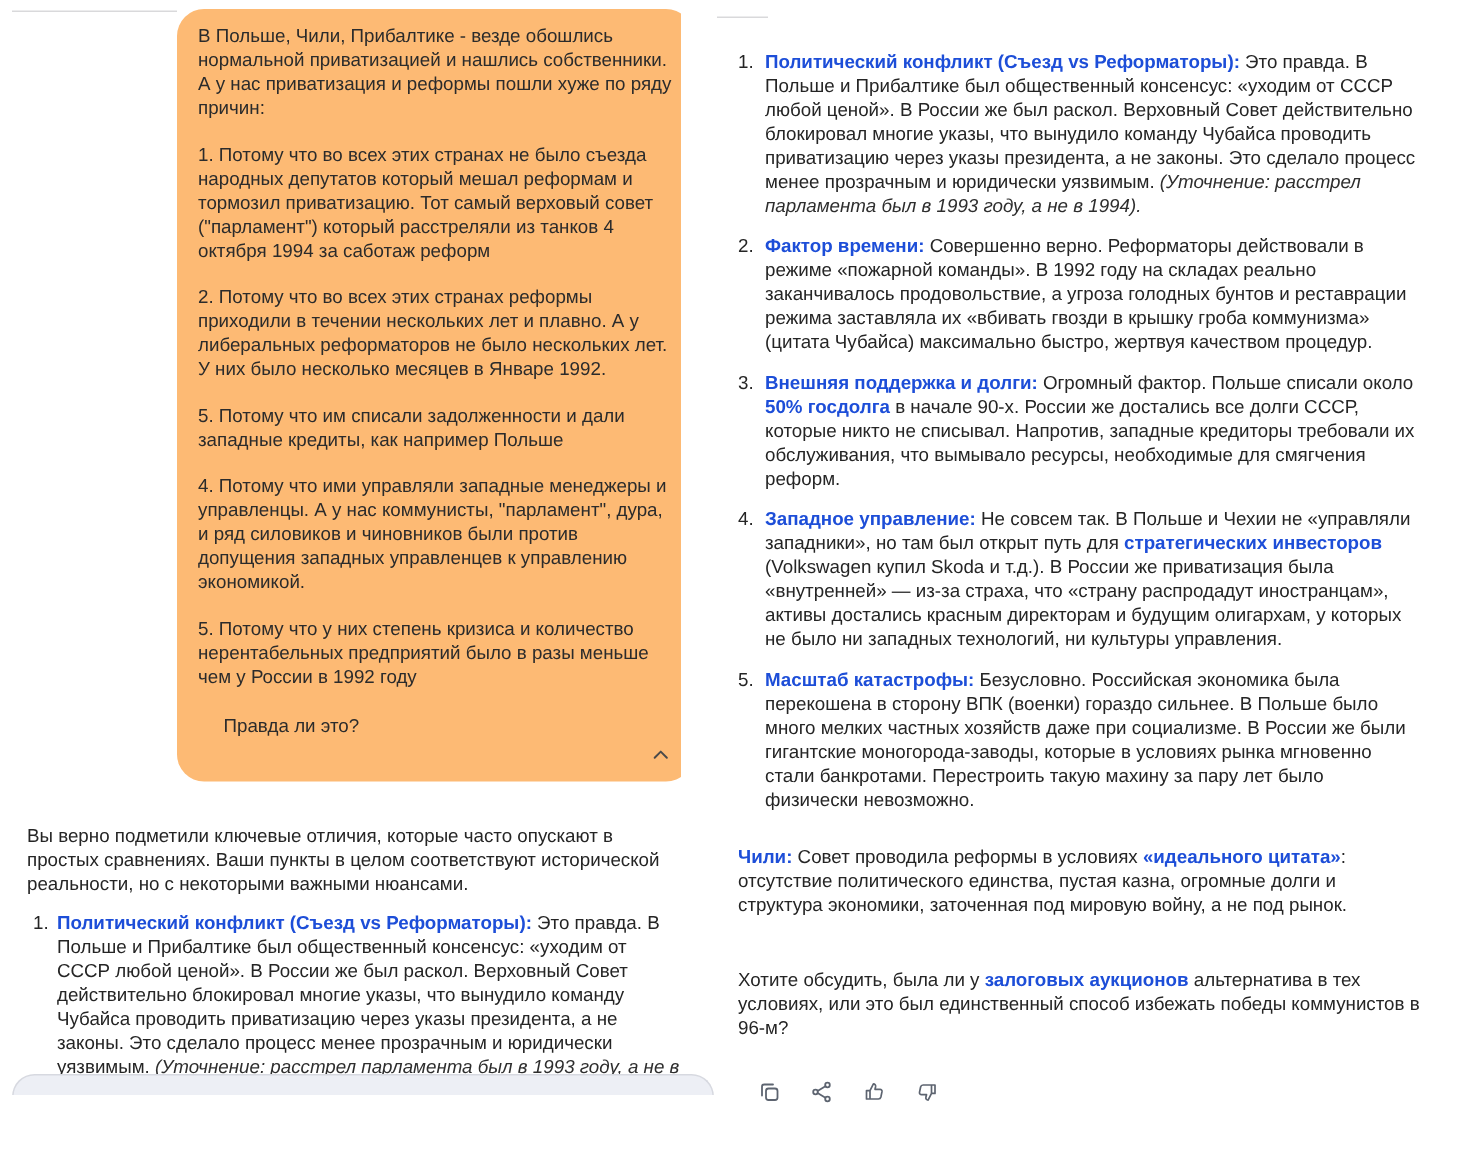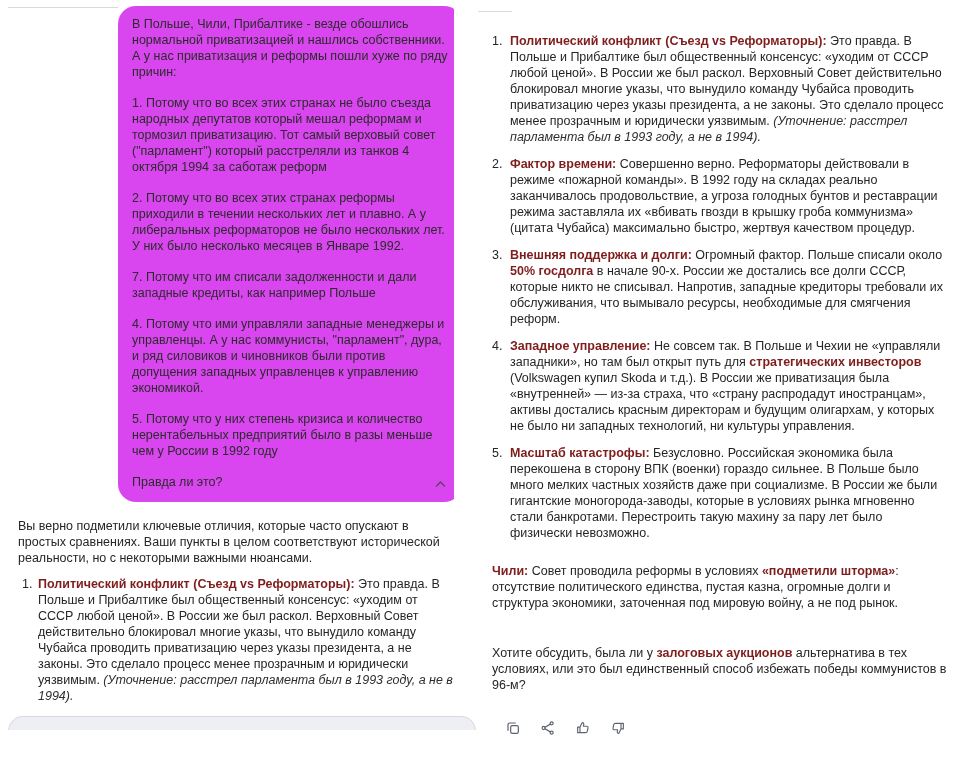--- a/index.html
+++ b/index.html
@@ -10,40 +10,40 @@
     -webkit-font-smoothing:antialiased;
   }
   .hairline{position:absolute;height:1px;background:#d9d9db;}
   .hl-left{left:8px;top:7px;width:110px;}
   .hl-right{left:478px;top:11px;width:34px;}
 
   
   .left-pane{position:absolute;left:18px;top:0;width:436px;height:731px;overflow:hidden;}
   .bubble{
     position:relative;margin-left:100px;margin-top:6px;width:316px;
-    background:#d946ef;border-radius:18px;padding:10px 14px 12px 14px;
+    background:#fdba74;border-radius:18px;padding:10px 14px 12px 14px;
     line-height:16px;color:#2b2b2b;
   }
   .bubble p{margin:0 0 15px 0;}
-  .bubble p:last-of-type{margin:0;}
+  .bubble p:last-of-type{margin:17px;}
   .collapse{
     position:absolute;right:12px;bottom:10px;width:16px;height:16px;
     background:none;border:none;padding:0;color:#4a4a4a;cursor:pointer;
   }
   .collapse svg{width:13px;height:13px;display:block;}
   .para{margin:0;}
-  .mt-intro1{margin-top:16px;}
+  .mt-intro1{margin-top:28px;}
   .mt-intro2{margin-top:12px;}
   .li{display:flex;padding-left:4px;}
   .li .num{flex:none;width:16px;color:#252525;}
   .li .li-body{flex:1;}
   .left-pane .li{margin-top:10px;}
   .left-pane .li.first{margin-top:10px;}
 
-  .seg-b{font-weight:700;color:#7f1d1d;}
+  .seg-b{font-weight:700;color:#1d4ed8;}
   .seg-i{font-style:italic;color:#2e2e2e;}
 
   
   .composer{
     position:absolute;left:8px;top:716px;width:468px;height:15px;
     background:#edeff5;border:1px solid #d7d9e0;border-bottom:none;
     border-radius:20px 20px 0 0;box-sizing:border-box;
   }
   .white-mask{position:absolute;left:0;top:730px;width:486px;height:40px;background:#ffffff;}
 
@@ -67,21 +67,21 @@
 
 <div class="hairline hl-left"></div>
 <div class="hairline hl-right"></div>
 
 <div class="left-pane">
 
   <div class="bubble">
     <p>В Польше, Чили, Прибалтике - везде обошлись нормальной приватизацией и нашлись собственники. А у нас приватизация и реформы пошли хуже по ряду причин:</p>
     <p>1. Потому что во всех этих странах не было съезда народных депутатов который мешал реформам и тормозил приватизацию. Тот самый верховый совет ("парламент") который расстреляли из танков 4 октября 1994 за саботаж реформ</p>
     <p>2. Потому что во всех этих странах реформы приходили в течении нескольких лет и плавно. А у либеральных реформаторов не было нескольких лет. У них было несколько месяцев в Январе 1992.</p>
-    <p>7. Потому что им списали задолженности и дали западные кредиты, как например Польше</p>
+    <p>5. Потому что им списали задолженности и дали западные кредиты, как например Польше</p>
     <p>4. Потому что ими управляли западные менеджеры и управленцы. А у нас коммунисты, "парламент", дура, и ряд силовиков и чиновников были против допущения западных управленцев к управлению экономикой.</p>
     <p>5. Потому что у них степень кризиса и количество нерентабельных предприятий было в разы меньше чем у России в 1992 году</p>
     <p>Правда ли это?</p>
     <button class="collapse">
       <span>
         <svg viewBox="0 0 16 16" fill="none" stroke="currentColor" stroke-width="1.6" stroke-linecap="round" stroke-linejoin="round">
             <polyline points="3,10 8,5 13,10"></polyline>
           </svg>
       </span>
     </button>
@@ -115,21 +115,21 @@
   </div>
   <div class="li">
     <span class="num">4.</span>
     <span class="li-body"><span class="seg-b">Западное управление:</span><span class="seg-r"> Не совсем так. В Польше и Чехии не «управляли западники», но там был открыт путь для </span><span class="seg-b">стратегических инвесторов</span><span class="seg-r"> (Volkswagen купил Skoda и т.д.). В России же приватизация была «внутренней» — из-за страха, что «страну распродадут иностранцам», активы достались красным директорам и будущим олигархам, у которых не было ни западных технологий, ни культуры управления.</span></span>
   </div>
   <div class="li">
     <span class="num">5.</span>
     <span class="li-body"><span class="seg-b">Масштаб катастрофы:</span><span class="seg-r"> Безусловно. Российская экономика была перекошена в сторону ВПК (военки) гораздо сильнее. В Польше было много мелких частных хозяйств даже при социализме. В России же были гигантские моногорода-заводы, которые в условиях рынка мгновенно стали банкротами. Перестроить такую махину за пару лет было физически невозможно.</span></span>
   </div>
 
-  <p class="summary"><span class="seg-b">Чили:</span><span class="seg-r"> Совет проводила реформы в условиях </span><span class="seg-b">«подметили шторма»</span><span class="seg-r">: отсутствие политического единства, пустая казна, огромные долги и структура экономики, заточенная под мировую войну, а не под рынок.</span></p>
+  <p class="summary"><span class="seg-b">Чили:</span><span class="seg-r"> Совет проводила реформы в условиях </span><span class="seg-b">«идеального цитата»</span><span class="seg-r">: отсутствие политического единства, пустая казна, огромные долги и структура экономики, заточенная под мировую войну, а не под рынок.</span></p>
   <p class="question"><span class="seg-r">Хотите обсудить, была ли у </span><span class="seg-b">залоговых аукционов</span><span class="seg-r"> альтернатива в тех условиях, или это был единственный способ избежать победы коммунистов в 96-м?</span></p>
 
   <div class="actions">
     <button class="action-btn">
       <span>
         <svg viewBox="0 0 24 24" fill="none" stroke="currentColor" stroke-width="1.8" stroke-linecap="round" stroke-linejoin="round">
             <rect x="8.5" y="8.5" width="11.5" height="11.5" rx="2.5"></rect>
             <path d="M4.5 15.5V6.8A2.3 2.3 0 0 1 6.8 4.5h8.7"></path>
           </svg>
       </span>

